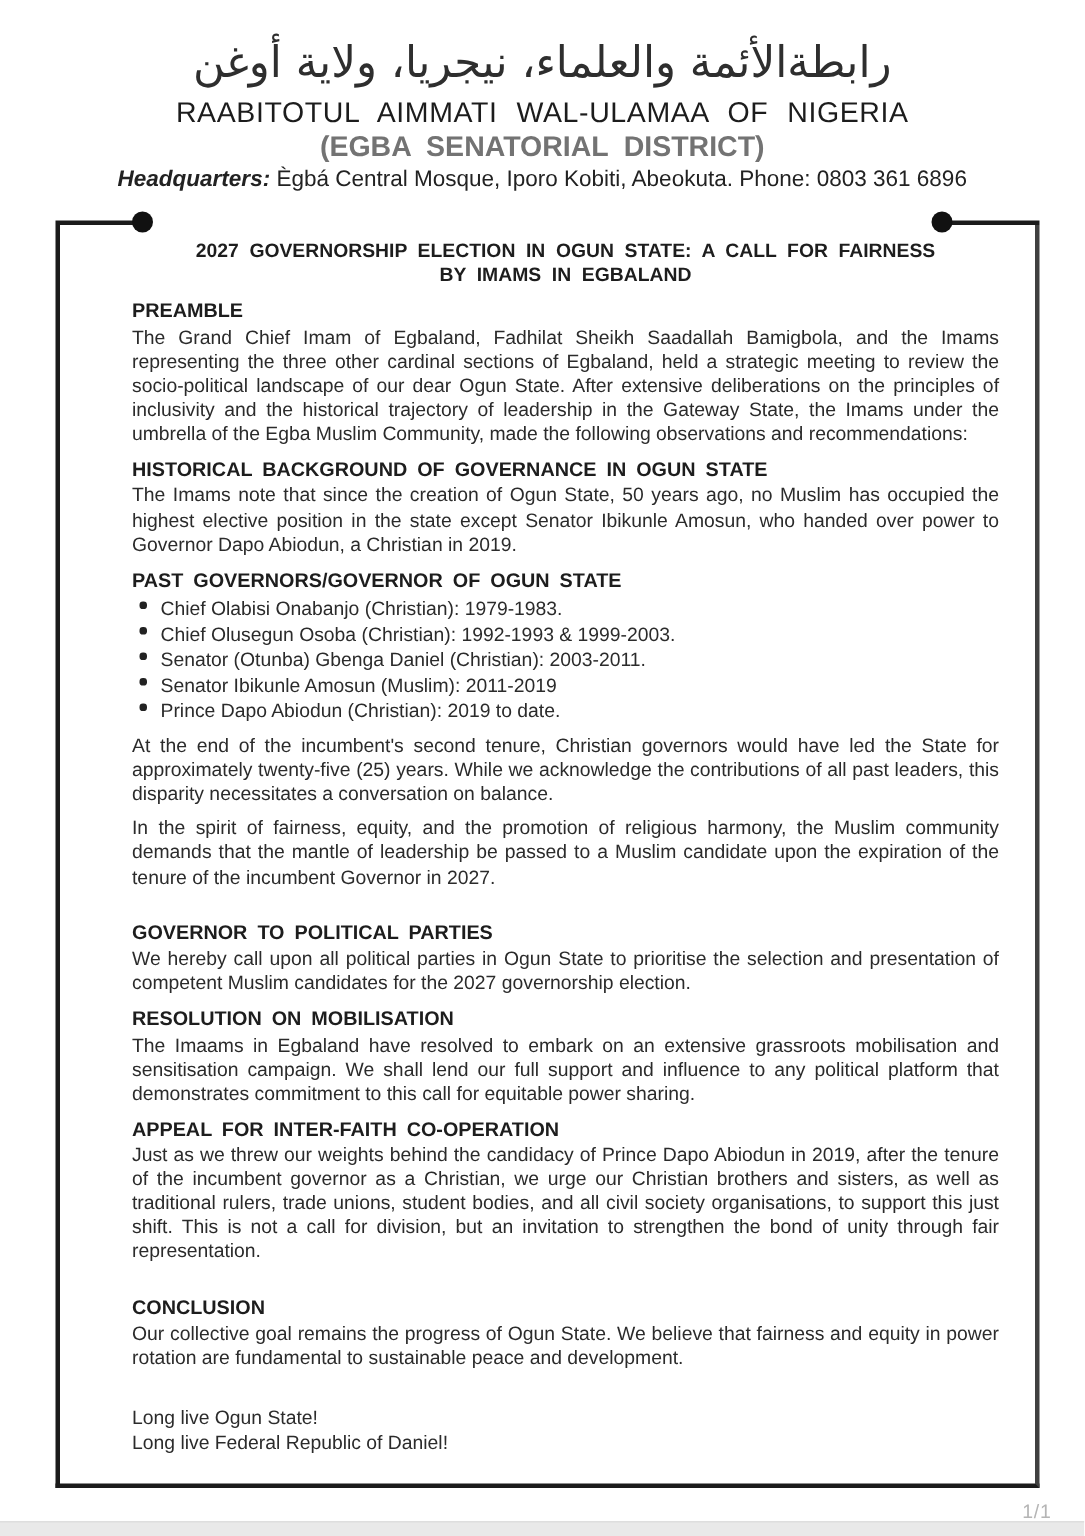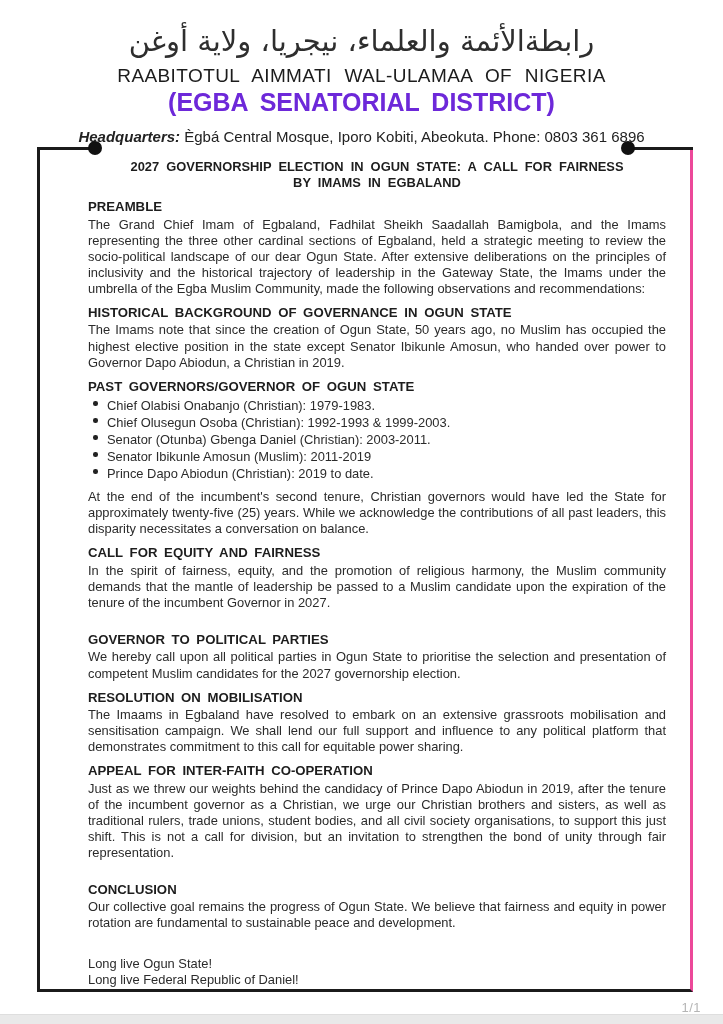--- a/index.html
+++ b/index.html
@@ -19,31 +19,31 @@
     font-family:"DejaVu Sans", sans-serif;
     font-size:29px; line-height:1.35; color:#2e2e2e;
     direction:rtl;
   }
   .org-name {
     margin-top:4px;
     font-size:19px; font-weight:normal; color:#1c1c1c;
     letter-spacing:0.4px; word-spacing:7px;
   }
   .district {
-    font-size:25px; font-weight:bold; color:#6d28d9;
+    font-size:19px; font-weight:bold; color:#737373;
     word-spacing:5px; margin-top:1px;
   }
-  .hq-line { font-size:15px; margin-top:11px; color:#222; }
+  .hq-line { font-size:15px; margin-top:1px; color:#222; }
   .hq-label { font-weight:bold; font-style:italic; }
   
   .frame {
     position:absolute; left:37px; top:150px;
     width:656px; height:842px;
     border-left:3px solid #1b1b1b;
-    border-right:3px solid #ec4899;
+    border-right:3px solid #404040;
     border-bottom:3px solid #1b1b1b;
   }
   .frame-top-left {
     position:absolute; top:-3px; left:-3px; width:58px; height:3px; background:#1b1b1b;
   }
   .frame-top-right {
     position:absolute; top:-3px; right:-3px; width:62px; height:3px; background:#1b1b1b;
   }
   .frame-dot { position:absolute; top:-9px; width:14px; height:14px; border-radius:50%; background:#111; }
   .frame-dot.left { left:48px; }
@@ -126,21 +126,20 @@
           <li>Senator Ibikunle Amosun (Muslim): 2011-2019</li>
           <li>Prince Dapo Abiodun (Christian):  2019 to date.</li>
         </ul>
       </div>
 
       <div class="section">
         <p>At the end of the incumbent's second tenure, Christian governors would have led the State for approximately twenty-five (25) years.  While we acknowledge the contributions of all past leaders, this disparity necessitates a conversation on balance.</p>
       </div>
 
       <div class="section">
-        <div class="sec-heading">CALL FOR EQUITY AND FAIRNESS</div>
         <p>In the spirit of fairness, equity, and the promotion of religious harmony, the Muslim community demands that the mantle of leadership be passed to a Muslim candidate upon the expiration of the tenure of the incumbent Governor in 2027.</p>
       </div>
 
       <div class="section gap-before">
         <div class="sec-heading">GOVERNOR TO POLITICAL PARTIES</div>
         <p>We hereby call upon all political parties in Ogun State to prioritise the selection and presentation of competent Muslim candidates for the 2027 governorship election.</p>
       </div>
 
       <div class="section">
         <div class="sec-heading">RESOLUTION ON MOBILISATION</div>

